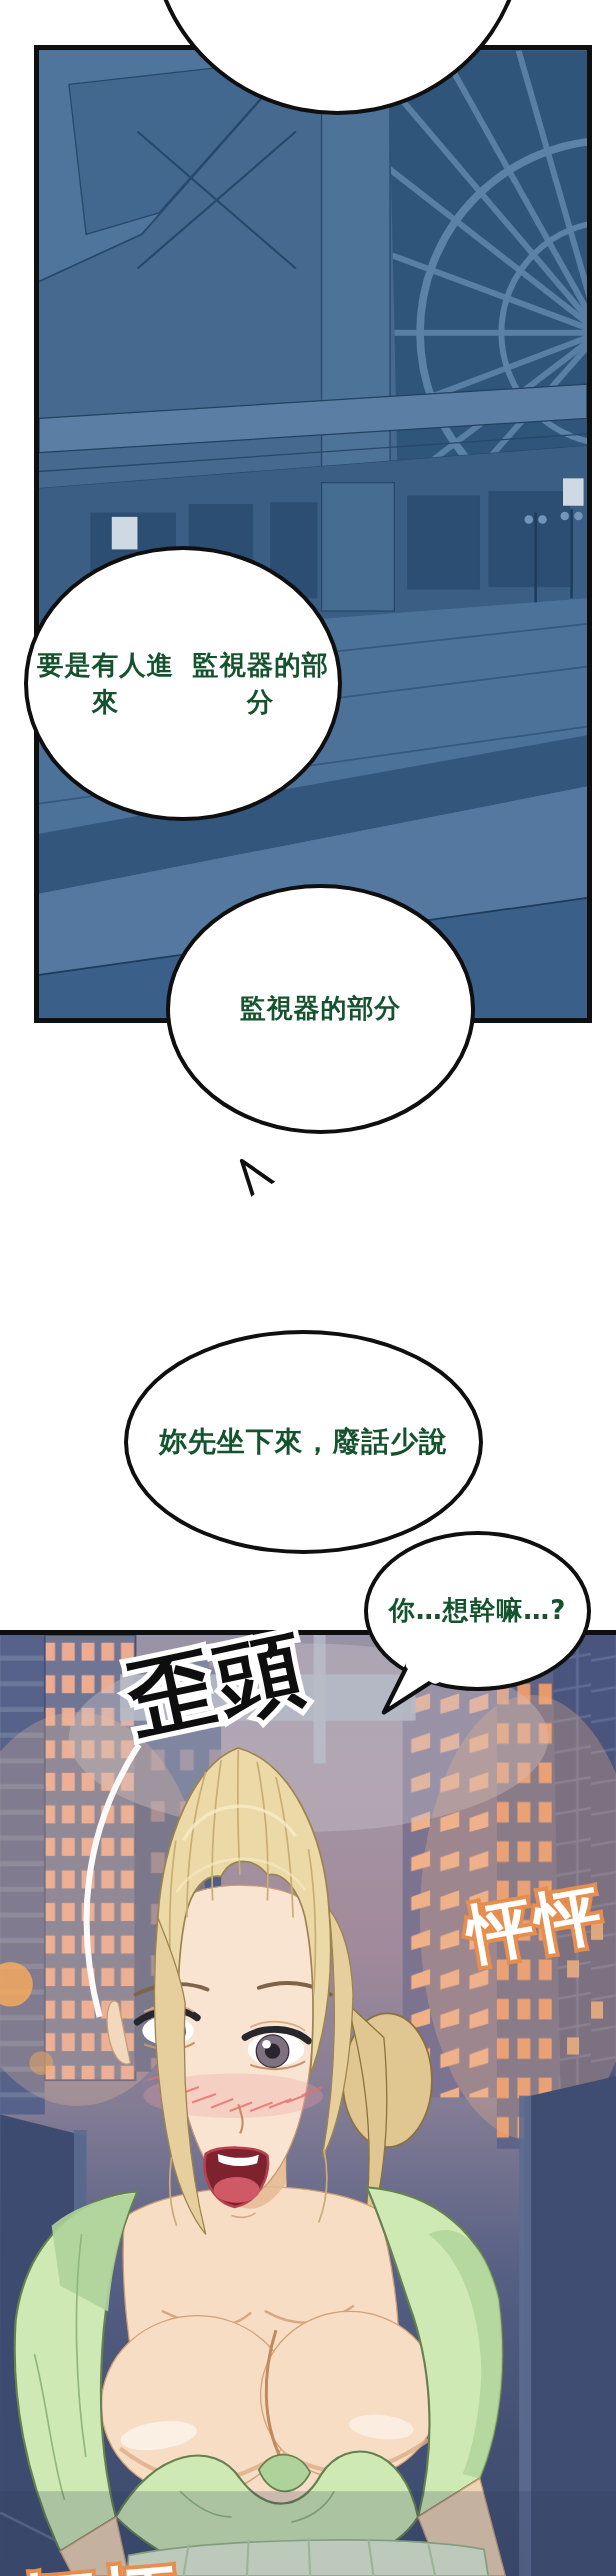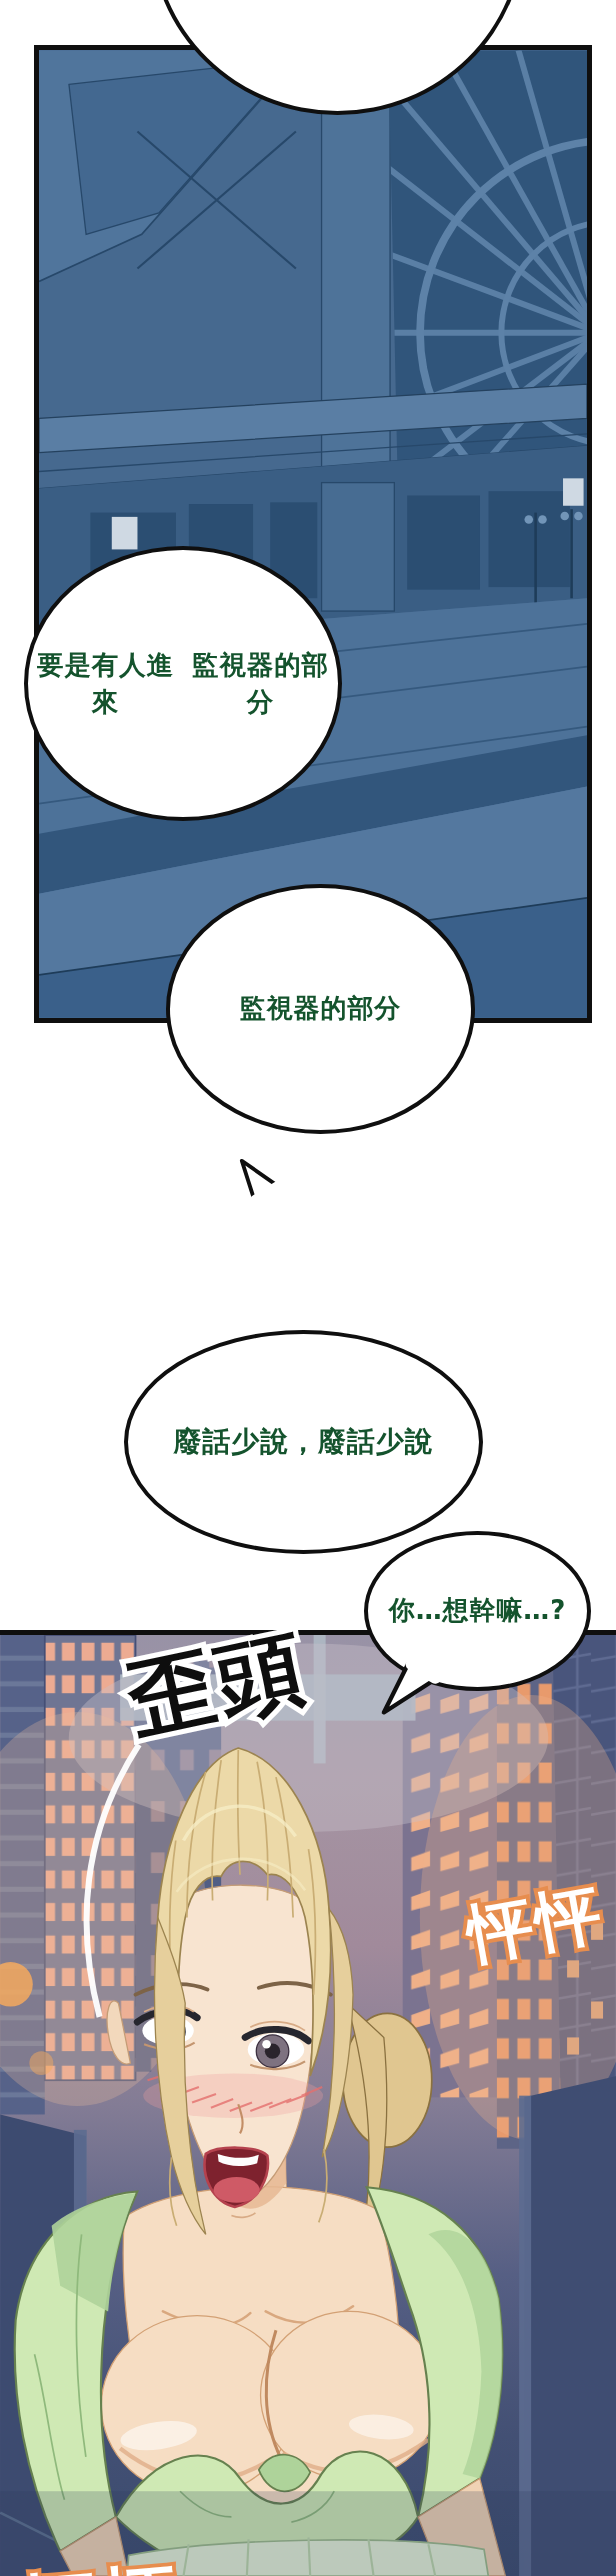--- a/index.html
+++ b/index.html
@@ -271,21 +271,21 @@
   <div id="bubble-2" class="bubble">
     <span>監視器的部分</span>
   </div>
 
   <svg class="tail" style="left:228px;top:1154px" width="60" height="51" viewBox="0 0 70 60">
     <path d="M30,52 L16,8 L56,36 Z" fill="#ffffff" stroke="#0f0f0f" stroke-width="4.5" stroke-linejoin="round"></path>
     <path d="M32,54 L58,38" stroke="#ffffff" stroke-width="12" stroke-linecap="round"></path>
   </svg>
 
   <div id="bubble-4" class="bubble">
-    <span>廢話少說，</span>
+    <span>妳先坐下來，</span>
     <span>廢話少說</span>
   </div>
 
   <div id="bubble-5" class="bubble">
     <span>你…想幹嘛…?</span>
   </div>
   <svg class="tail" style="left:377px;top:1649px" width="77" height="73" viewBox="0 0 90 85">
     <path d="M36,18 L8,74 L70,34 Z" fill="#ffffff" stroke="#0f0f0f" stroke-width="5" stroke-linejoin="round"></path>
     <path d="M40,18 L68,34" stroke="#ffffff" stroke-width="13" stroke-linecap="round"></path>
   </svg>

